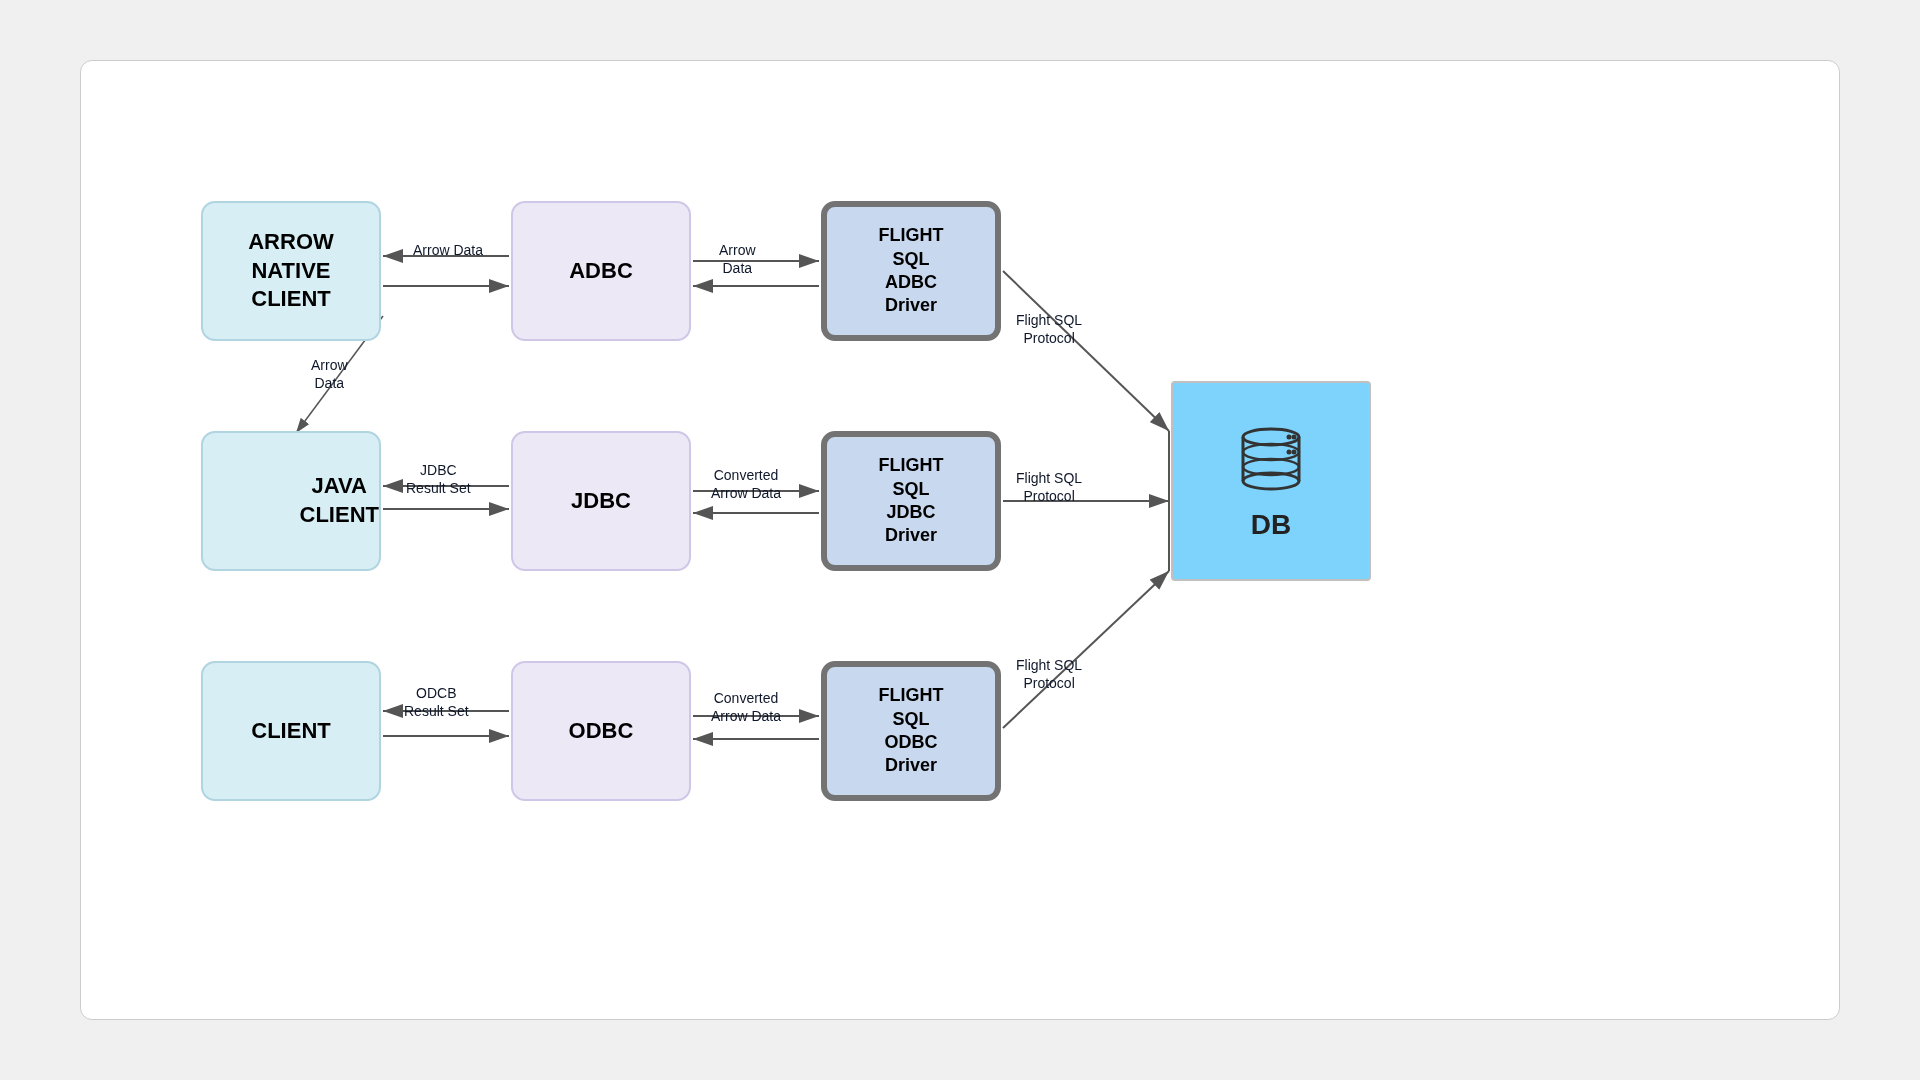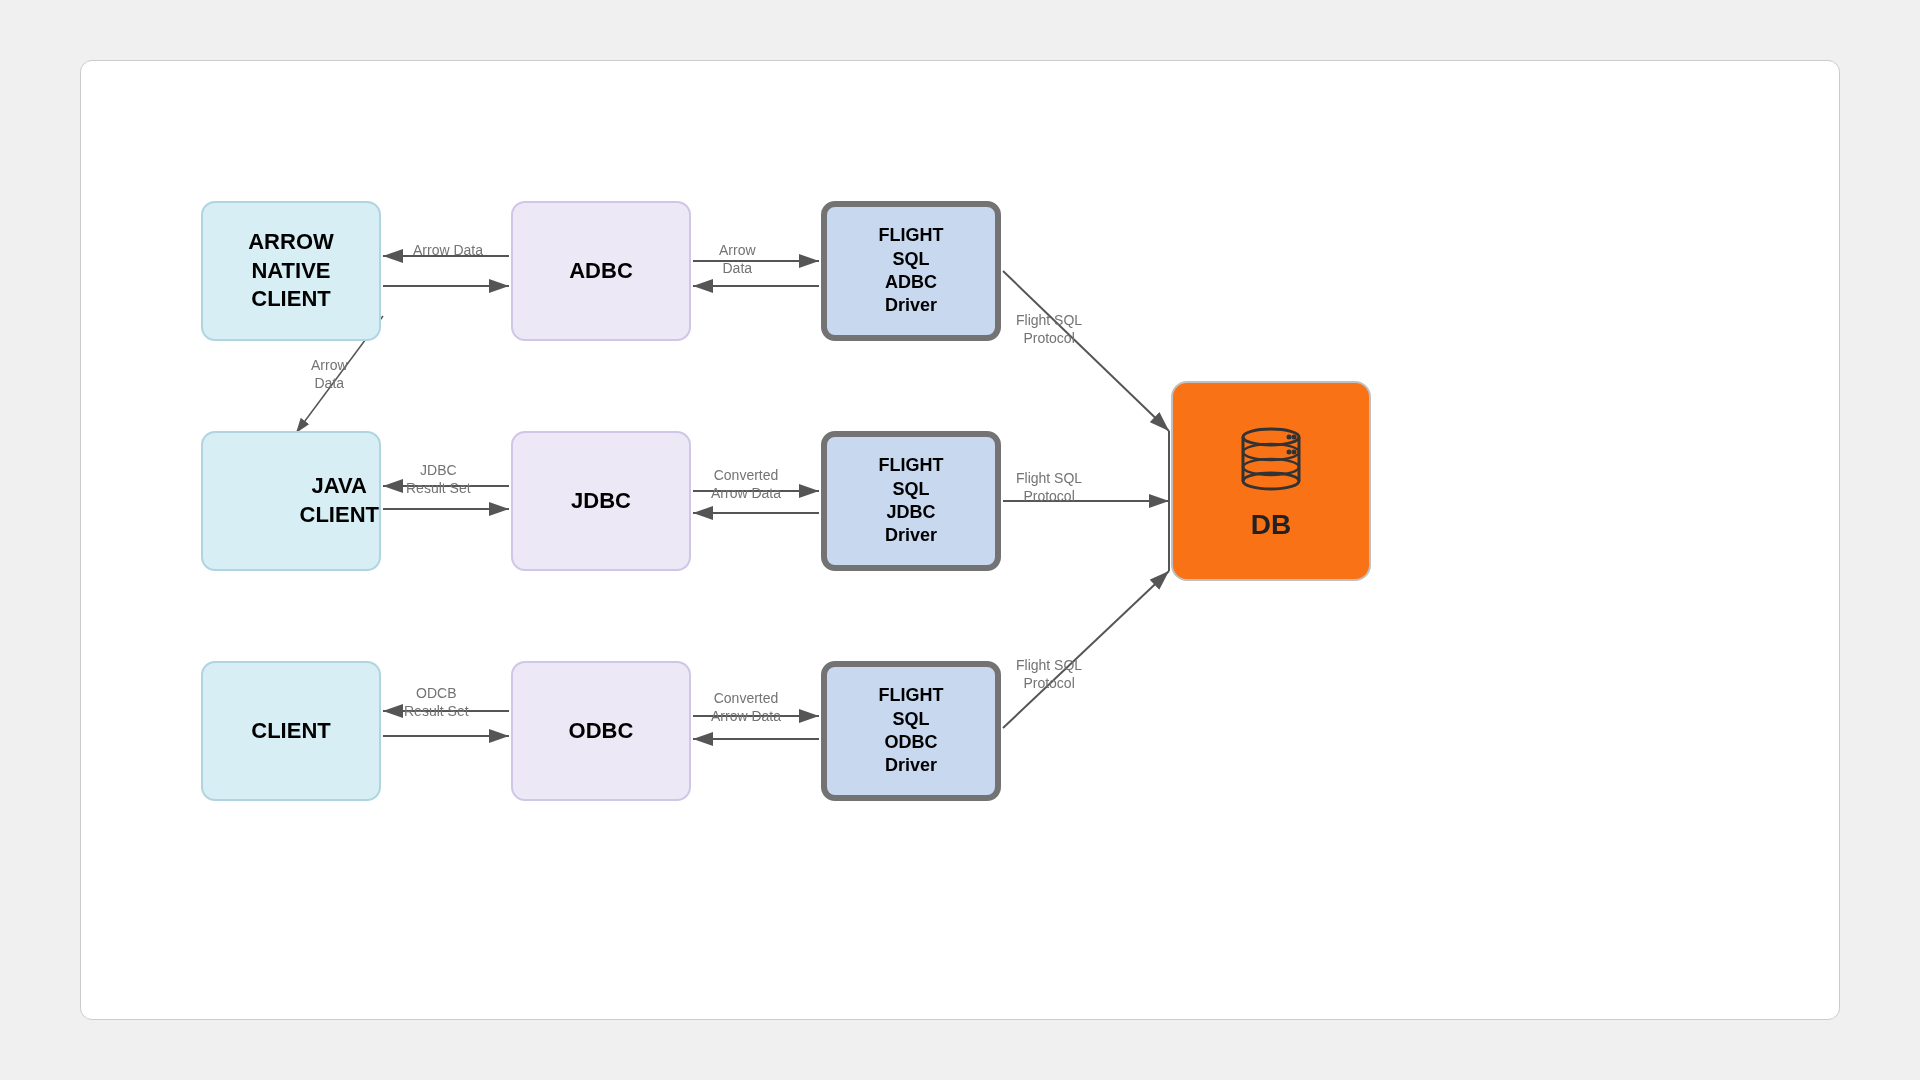--- a/index.html
+++ b/index.html
@@ -51,25 +51,25 @@
       width: 180px;
       height: 140px;
     }
     .box-driver {
       background: #c8d8ee;
       border: 6px solid #737373;
       width: 180px;
       height: 140px;
     }
     .box-db {
-      background: #f97316;
+      background: #7dd3fc;
       border: 2px solid #c0c0c0;
       width: 200px;
       height: 200px;
-      border-radius: 16px;
+      border-radius: 4px;
       flex-direction: column;
       gap: 8px;
     }
     
     
     
     .arrow-native { left: 80px; top: 100px; }
     .java-client  { left: 80px; top: 330px; justify-content: flex-end; }
     .client-box   { left: 80px; top: 560px; }
     .adbc-box     { left: 390px; top: 100px; }
@@ -77,21 +77,21 @@
     .odbc-box     { left: 390px; top: 560px; }
     .flight-adbc  { left: 700px; top: 100px; }
     .flight-jdbc  { left: 700px; top: 330px; }
     .flight-odbc  { left: 700px; top: 560px; }
     .db-box       { left: 1050px; top: 280px; }
 
     
     .arrow-label {
       position: absolute;
       font-size: 14px;
-      color: #737373;
+      color: #0f172a;
       text-align: center;
       line-height: 1.3;
     }
 
     
     .arrows-svg {
       position: absolute;
       top: 0; left: 0;
       width: 100%;
       height: 100%;

